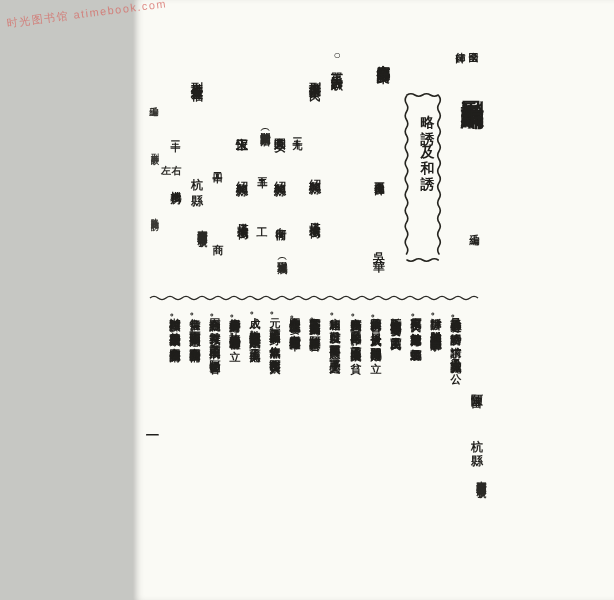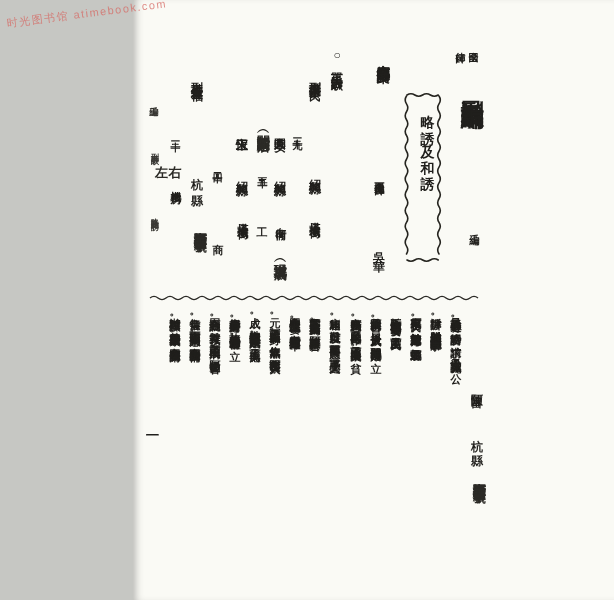--- a/index.html
+++ b/index.html
@@ -10,21 +10,21 @@
   .v{position:absolute;writing-mode:vertical-rl;text-orientation:upright;line-height:1;
      color:#201f1c;font-weight:700;letter-spacing:1px;white-space:pre-wrap;}
   .sz23{font-size:23px;letter-spacing:1px;}
   .sz14{font-size:14px;}
   .sz13{font-size:13.5px;letter-spacing:0.5px;}
   .sz12{font-size:12px;}
   .sz11{font-size:11px;}
   .sz10{font-size:10px;}
   .sz9{font-size:9px;color:#33322e;}
   .sz8{font-size:8px;color:#3a3935;}
-  .tiny{font-size:13px;letter-spacing:0.5px;color:#2b2a26;}
+  .tiny{font-size:10px;letter-spacing:0.5px;color:#2b2a26;}
   .body-col{font-size:11px;letter-spacing:0.5px;top:309px;height:292px;}
   .section-label{letter-spacing:15px;}
   .watermark{position:absolute;left:6px;top:16px;transform:rotate(-7deg);transform-origin:0 0;
      font-family:"Liberation Sans","DejaVu Sans",sans-serif;font-size:11px;letter-spacing:1.5px;
      color:rgba(214,106,100,0.75);font-weight:400;}
   svg{position:absolute;}
 </style>
 </head>
 <body>
 

